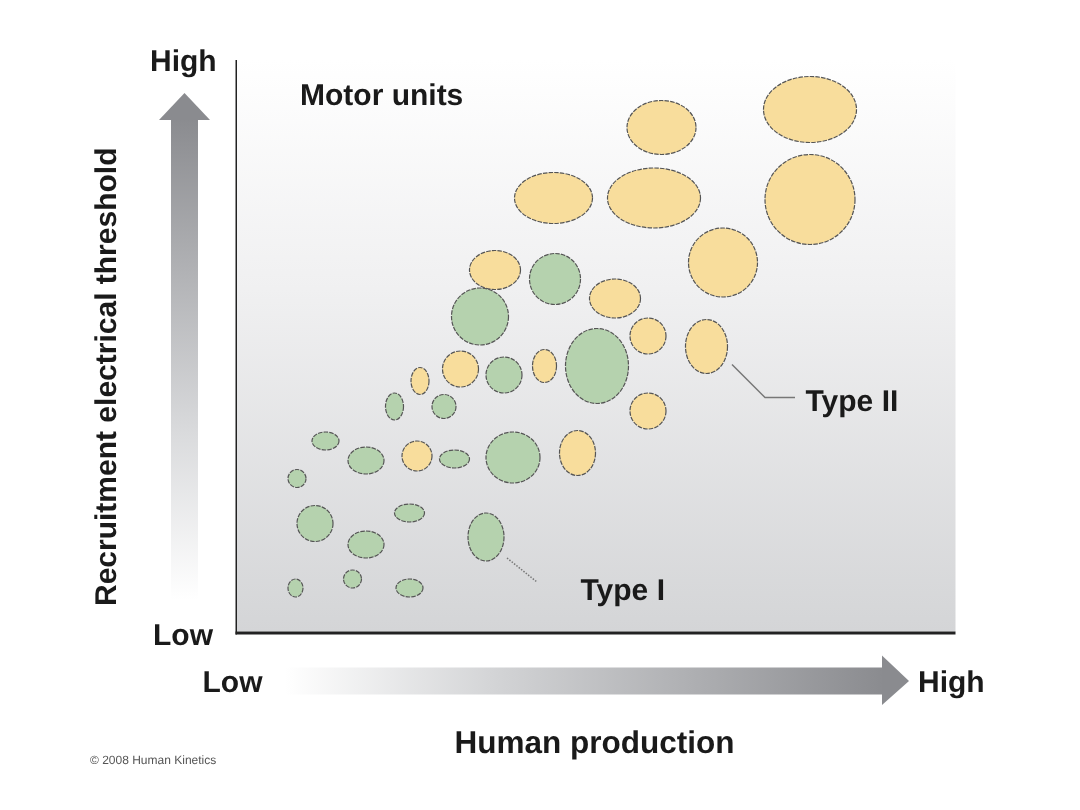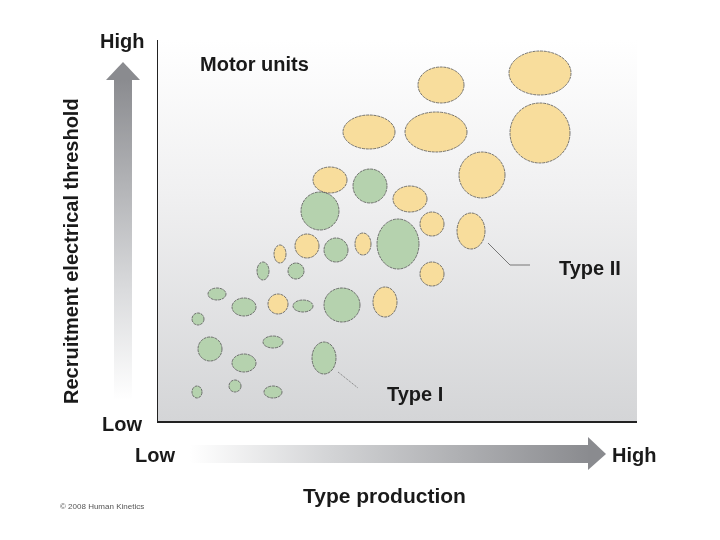--- a/index.html
+++ b/index.html
@@ -84,19 +84,19 @@
       <ellipse cx="540" cy="133" rx="30" ry="30" fill="#f8dd9c" stroke="#555555" stroke-width="0.8" stroke-dasharray="3,0.8"></ellipse>
     </g>
 </svg>
 
 <div class="abs lbl" style="left:100px;top:30px;">High</div>
 <div class="abs lbl" style="left:102px;top:413px;">Low</div>
 <div class="abs ylabel">Recruitment electrical threshold</div>
 
 <div class="abs lbl" style="left:135px;top:444px;">Low</div>
 <div class="abs lbl" style="left:612px;top:444px;">High</div>
-<div class="abs xlabel">Type production</div>
+<div class="abs xlabel">Human production</div>
 
 <div class="abs lbl" style="left:200px;top:53px;">Motor units</div>
-<div class="abs lbl" style="left:559px;top:257px;">Type II</div>
+<div class="abs lbl" style="left:537px;top:257px;">Type II</div>
 <div class="abs lbl" style="left:387px;top:383px;text-align:center;">Type I</div>
 
 <div class="abs copy">© 2008 Human Kinetics</div>
 
 </body></html>

